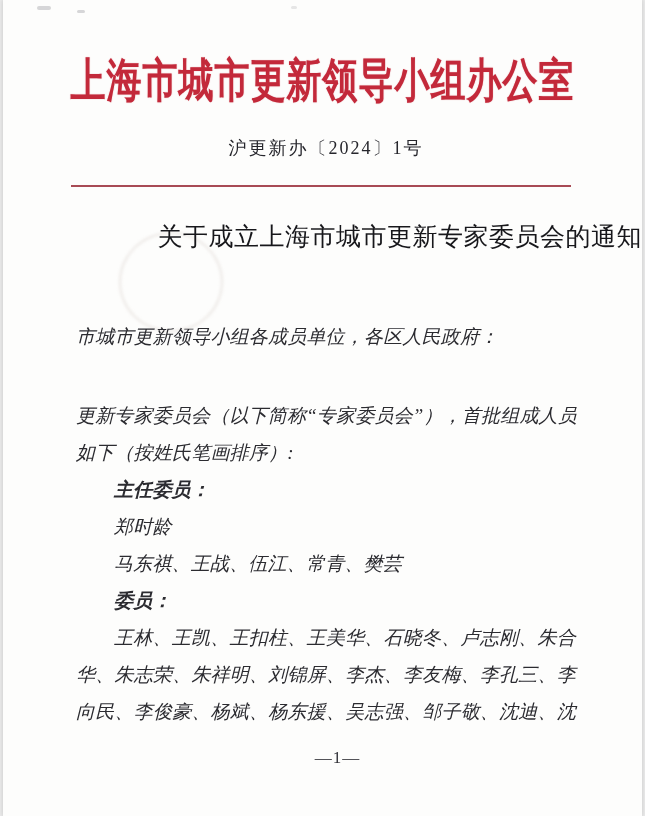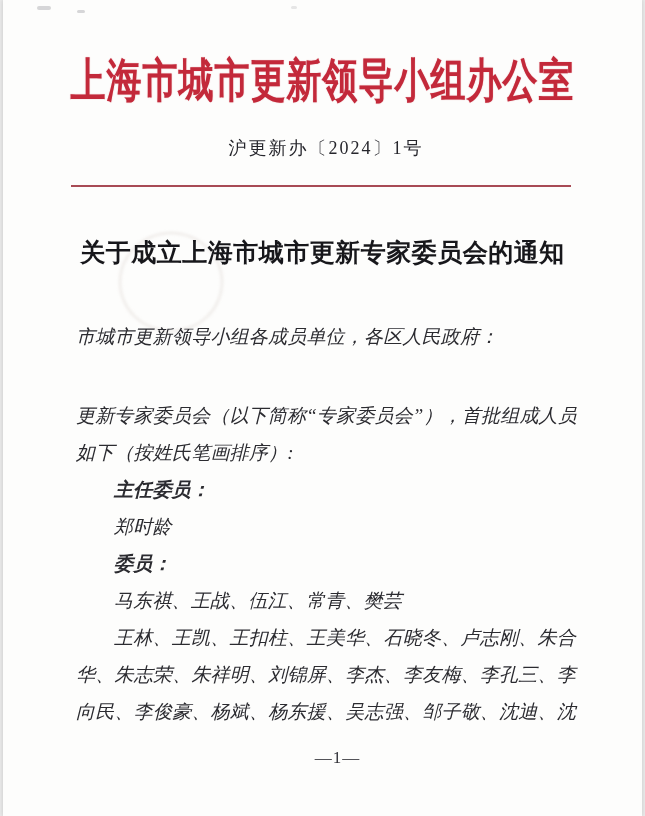--- a/index.html
+++ b/index.html
@@ -53,23 +53,23 @@
     letter-spacing:2px;
     color:#26262c;
     white-space:nowrap;
   }
   .red-divider{
     position:absolute;top:185px;left:68px;
     width:500px;height:2px;
     background:var(--divider-red);
   }
   .doc-title{
-    position:absolute;top:236px;left:0;right:0;
-    text-align:center;
-    font-size:25px;font-weight:700;
+    position:absolute;top:220px;left:0;right:0;
+    text-align:right;
+    font-size:25px;font-weight:400;
     letter-spacing:.5px;
     color:var(--title-ink);
     white-space:nowrap;
   }
   .doc-body{
     position:absolute;top:318px;left:73px;
     width:500px;
     font-size:19px;
     line-height:37px;
     color:var(--ink);
@@ -110,22 +110,22 @@
   <div class="red-divider"></div>
 
   <div class="doc-title">关于成立上海市城市更新专家委员会的通知</div>
 
   <div class="doc-body">
     <div class="line">市城市更新领导小组各成员单位，各区人民政府：</div>
     <div class="line full tight">更新专家委员会（以下简称“专家委员会”），首批组成人员</div>
     <div class="line">如下（按姓氏笔画排序）:</div>
     <div class="line indent bold">主任委员：</div>
     <div class="line indent">郑时龄</div>
+    <div class="line indent">马东祺、王战、伍江、常青、樊芸</div>
     <div class="line indent bold">委员：</div>
-    <div class="line indent">马东祺、王战、伍江、常青、樊芸</div>
     <div class="line indent full">王林、王凯、王扣柱、王美华、石晓冬、卢志刚、朱合</div>
     <div class="line full">华、朱志荣、朱祥明、刘锦屏、李杰、李友梅、李孔三、李</div>
     <div class="line full">向民、李俊豪、杨斌、杨东援、吴志强、邹子敬、沈迪、沈</div>
   </div>
 
   <div class="page-number">—1—</div>
 
 </div>
 
 </body></html>

